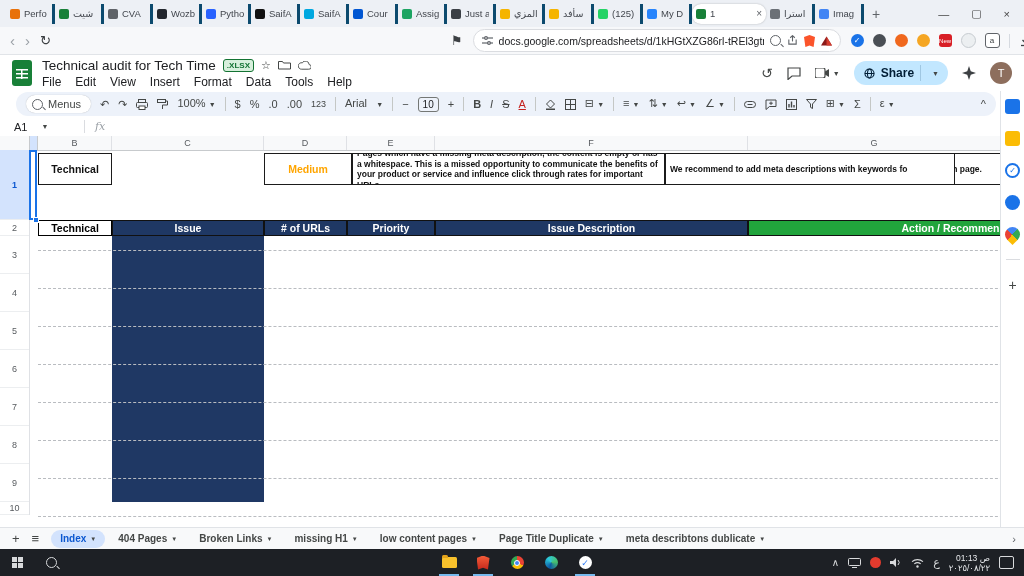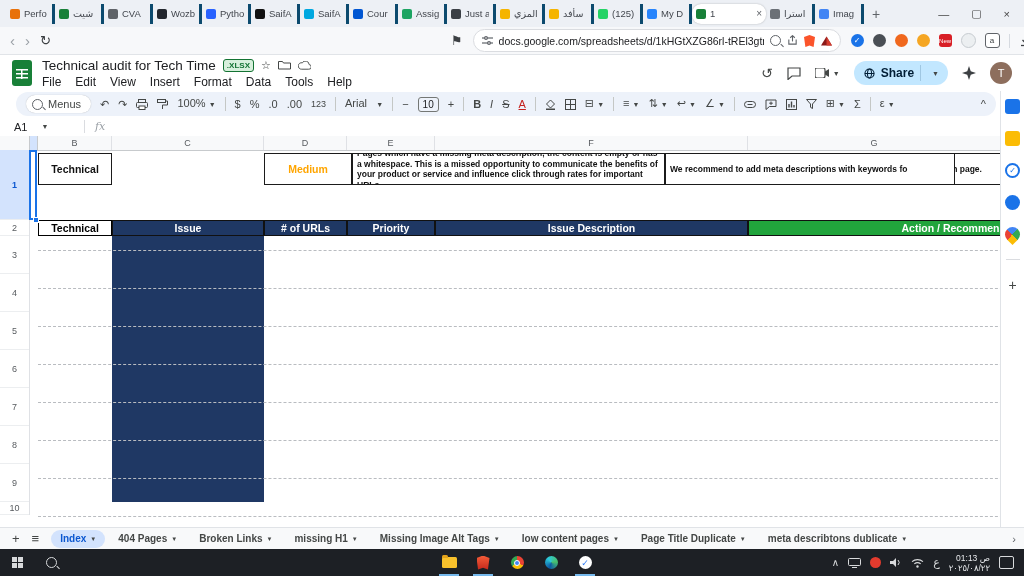--- a/index.html
+++ b/index.html
@@ -560,24 +560,20 @@
       </span>
       <span class="stab">
         <span>Broken Links</span>
         <span class="caret">▼</span>
       </span>
       <span class="stab">
         <span>missing H1</span>
         <span class="caret">▼</span>
       </span>
       <span class="stab">
-        <span>Missing Image Alt Tags</span>
-        <span class="caret">▼</span>
-      </span>
-      <span class="stab">
         <span>low content pages</span>
         <span class="caret">▼</span>
       </span>
       <span class="stab">
         <span>Page Title Duplicate</span>
         <span class="caret">▼</span>
       </span>
       <span class="stab">
         <span>meta describtons dublicate</span>
         <span class="caret">▼</span>

